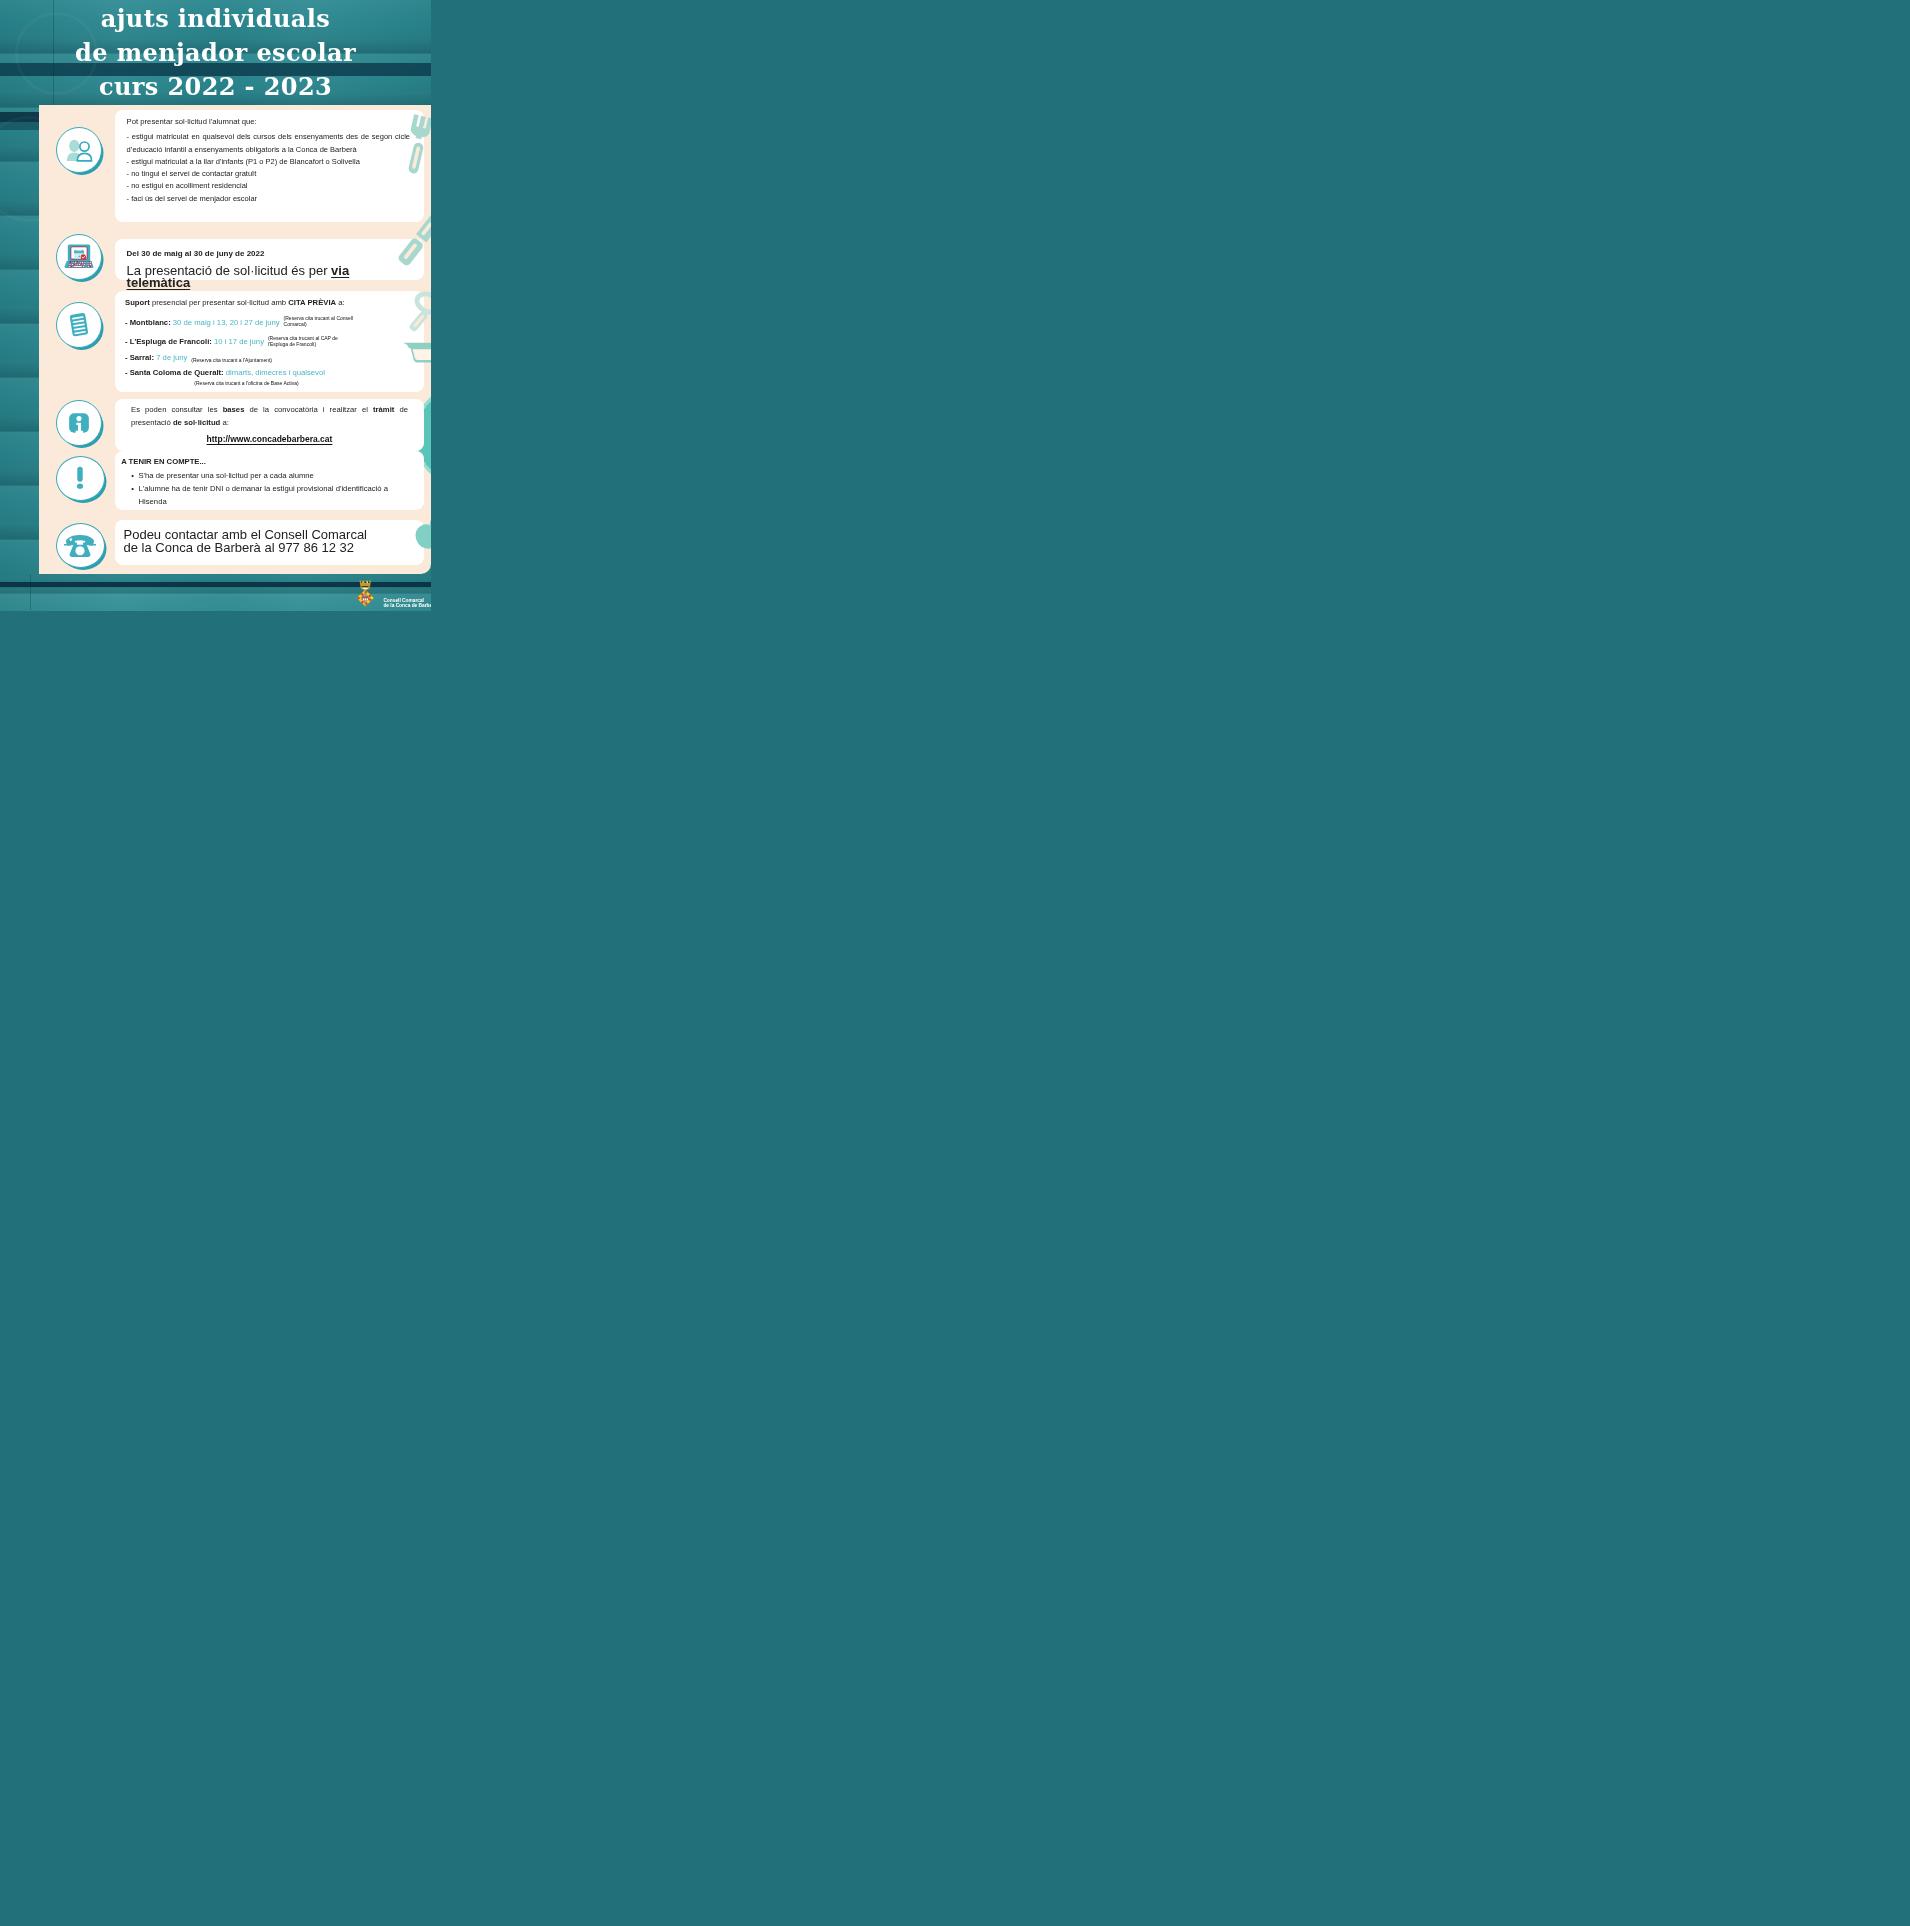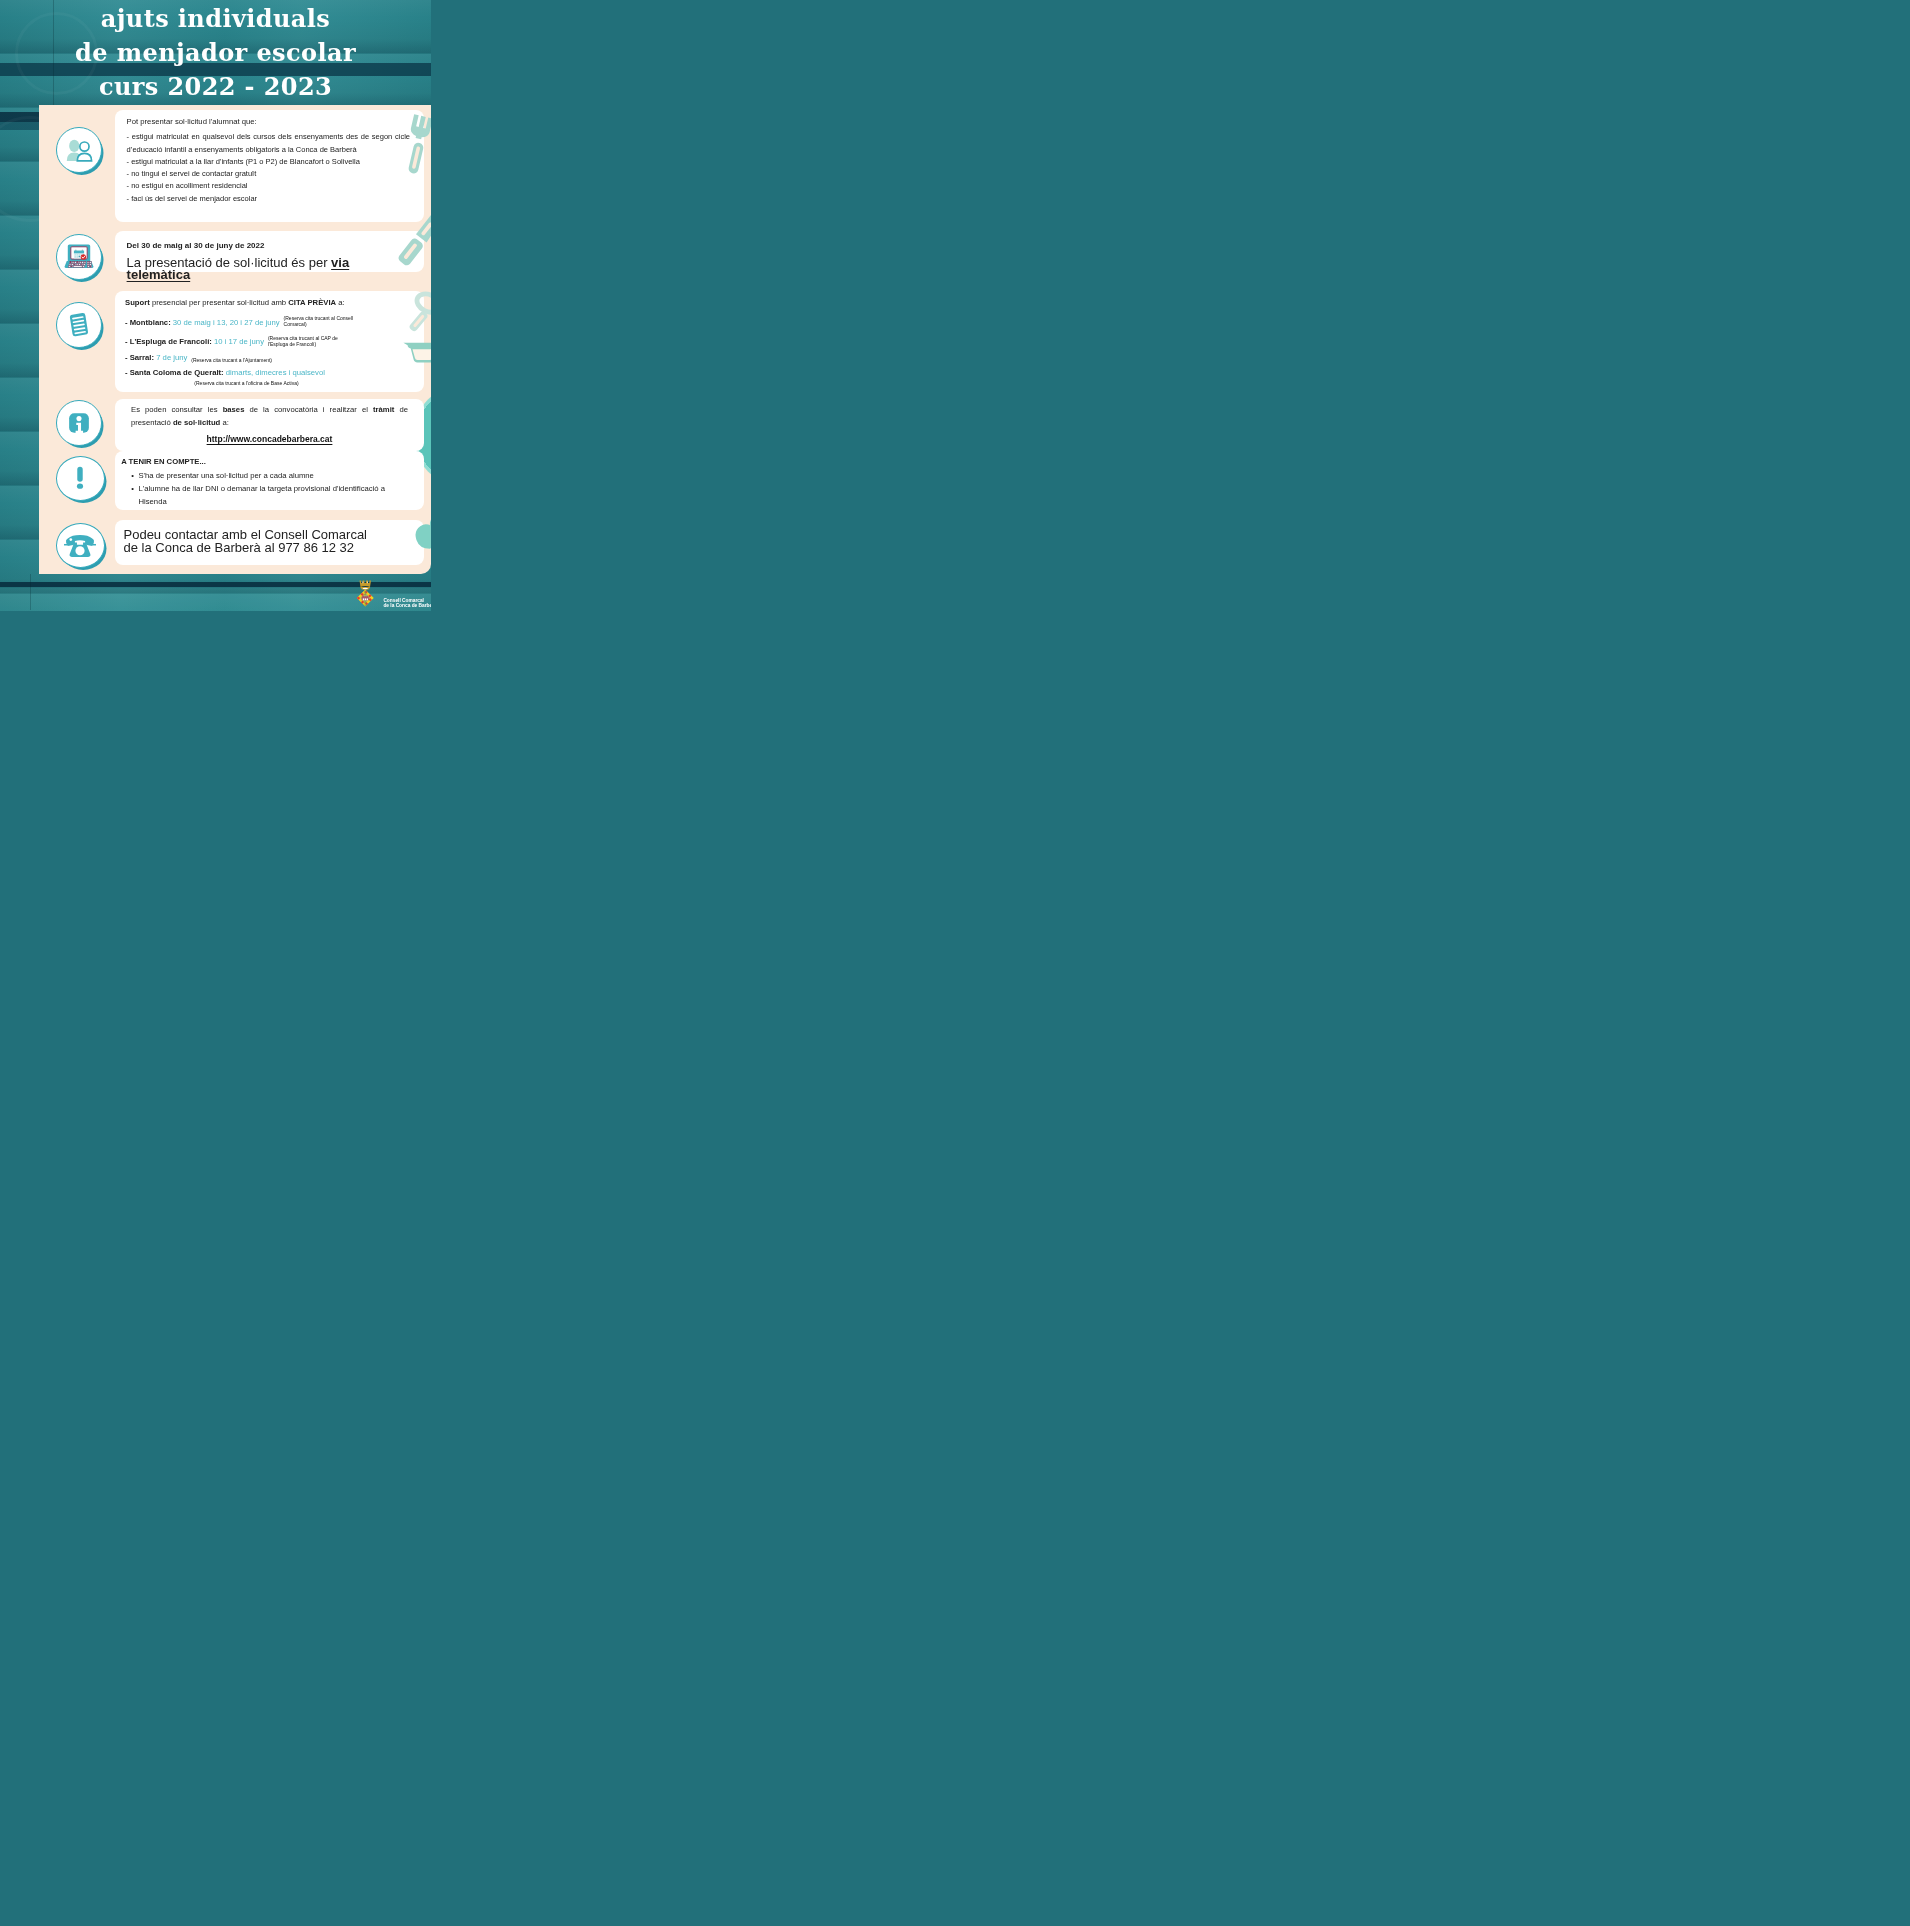--- a/index.html
+++ b/index.html
@@ -23,21 +23,21 @@
 
   .title{position:absolute;left:23px;top:2.3px;width:385px;text-align:center;z-index:2;
     font-family:"DejaVu Serif",serif;font-weight:700;color:#ffffff;
     font-size:24px;line-height:34px;letter-spacing:0.4px;}
 
   .card{position:absolute;left:39px;top:105px;width:392px;height:469px;z-index:2;
     background:#fbe9d9;border-radius:0 0 10px 0;overflow:hidden;}
 
   .wbox{position:absolute;left:76px;width:309px;background:#ffffff;border-radius:8px;box-sizing:border-box;}
   .box1{top:4.6px;height:112px;padding:6.2px 14px 0 11.6px;}
-  .box2{top:126px;height:41px;padding:9.2px 11.6px 0 11.6px;}
+  .box2{top:134px;height:41px;padding:9.2px 11.6px 0 11.6px;}
   .box3{top:186px;height:101px;padding:6.2px 10px 0 10px;}
   .box4{top:294px;height:52px;padding:5.4px 16px 0 16px;}
   .box5{top:346px;height:59px;padding:5.4px 11.6px 0 6.2px;}
   .box6{top:415px;height:45px;padding:7.7px 54px 0 8.5px;}
 
   .body-text{font-size:13px;line-height:12.3px;color:#222;}
   .intro{font-size:7.7px;line-height:11.6px;margin-bottom:3.9px;}
   .bullets div{font-size:7.5px;line-height:12.3px;text-align:justify;}
   .b-heading{font-size:8px;line-height:11.6px;font-weight:700;margin-bottom:5.4px;}
   .underlined{font-weight:700;text-decoration:underline;text-decoration-thickness:1.2px;text-underline-offset:1.9px;}
@@ -262,21 +262,21 @@
       </svg>
     </div>
     <div class="wbox box5">
       <div class="warn-head">A TENIR EN COMPTE...</div>
       <div class="warn-li">
         <span class="dot">•</span>
         <span class="wtext">S'ha de presentar una sol·licitud per a cada alumne</span>
       </div>
       <div class="warn-li">
         <span class="dot">•</span>
-        <span class="wtext">L'alumne ha de llar DNI o demanar la targeta provisional d'identificació a Hisenda</span>
+        <span class="wtext">L'alumne ha de tenir DNI o demanar la estigui provisional d'identificació a Hisenda</span>
       </div>
     </div>
 
     <div class="icircle ic6" style="width:49px;height:45px;">
       <svg viewBox="0 0 100 100">
         <rect x="3" y="44" width="15" height="4.5" fill="#3fafc0"></rect>
         <rect x="82" y="44" width="15" height="4.5" fill="#3fafc0"></rect>
         <path d="M14 28 q12 -10 36 -10 t36 10 q7 4 5 11 l-2 6 q-1 5 -7 4 l-12 -2 q-5 -1 -5 -6 v-6 q-15 -4 -30 0 v6 q0 5 -5 6 l-12 2 q-6 1 -7 -4 l-2 -6 q-2 -7 5 -11 z" fill="#3fafc0"></path>
         <circle cx="23" cy="31" r="4" fill="#ffffff"></circle>
         <path d="M33 40 h8 v6 h18 v-6 h8 l13 33 q3 9 -6 9 H26 q-9 0 -6 -9 z" fill="#3fafc0"></path>

